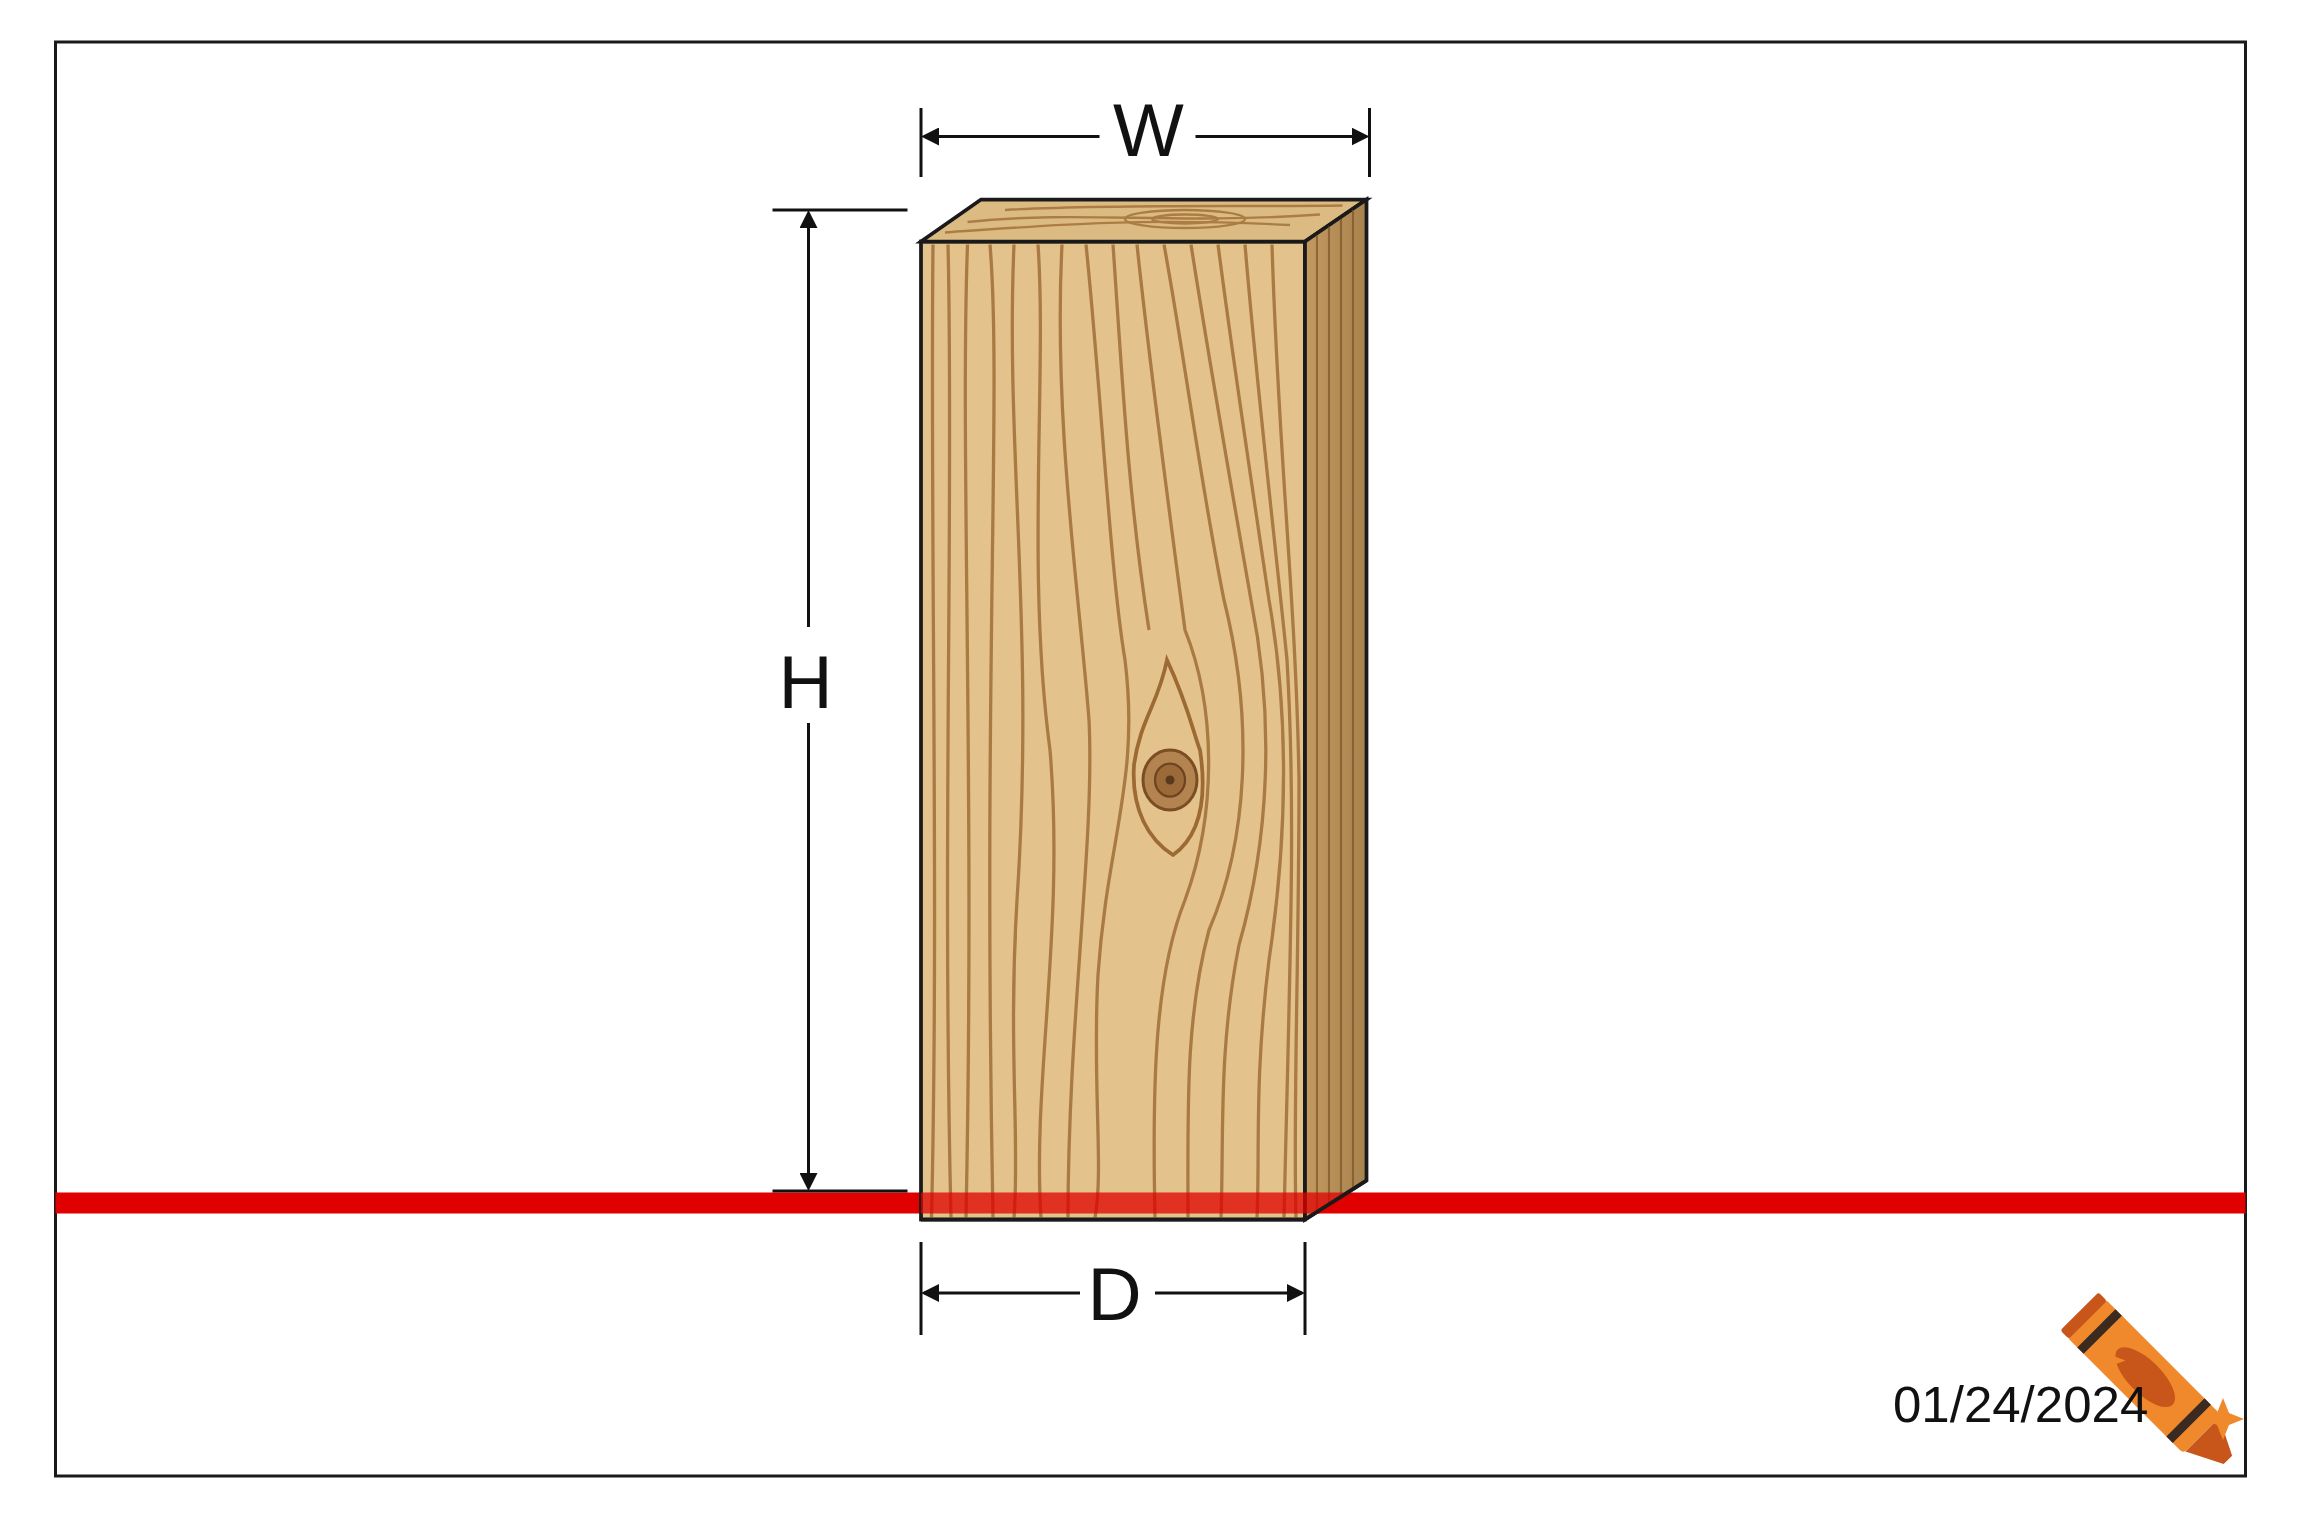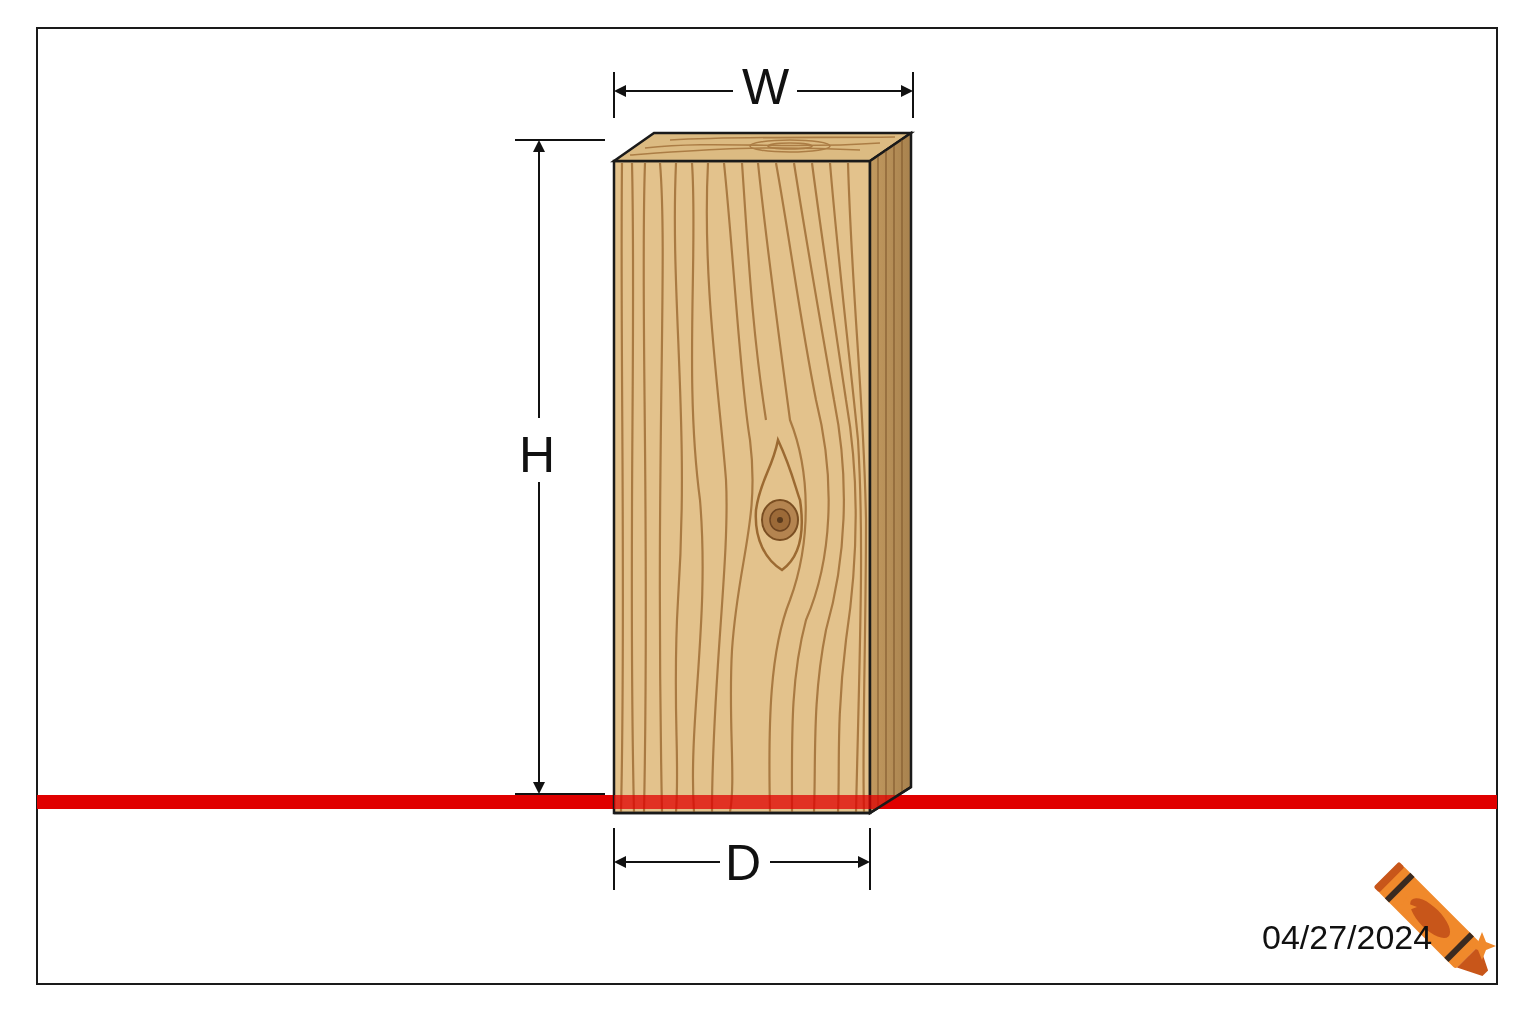--- a/index.html
+++ b/index.html
@@ -120,13 +120,13 @@
       <rect x="-18" y="-76" width="36" height="8" fill="#c8561a" rx="2"></rect>
     </g>
     <path d="M1406,896 l3,8 l8,3 l-8,3 l-3,8 l-3,-8 l-8,-3 l8,-3 z" fill="#f0892b"></path>
     <path d="M1482,932 l4,10 l10,4 l-10,4 l-4,10 l-4,-10 l-10,-4 l10,-4 z" fill="#f0892b"></path>
   </g>
 </svg>
 
 <div class="label lbl-w">W</div>
 <div class="label lbl-h">H</div>
 <div class="label lbl-d">D</div>
-<div class="date">04/27/2024</div>
+<div class="date">01/24/2024</div>
 
 </body></html>

